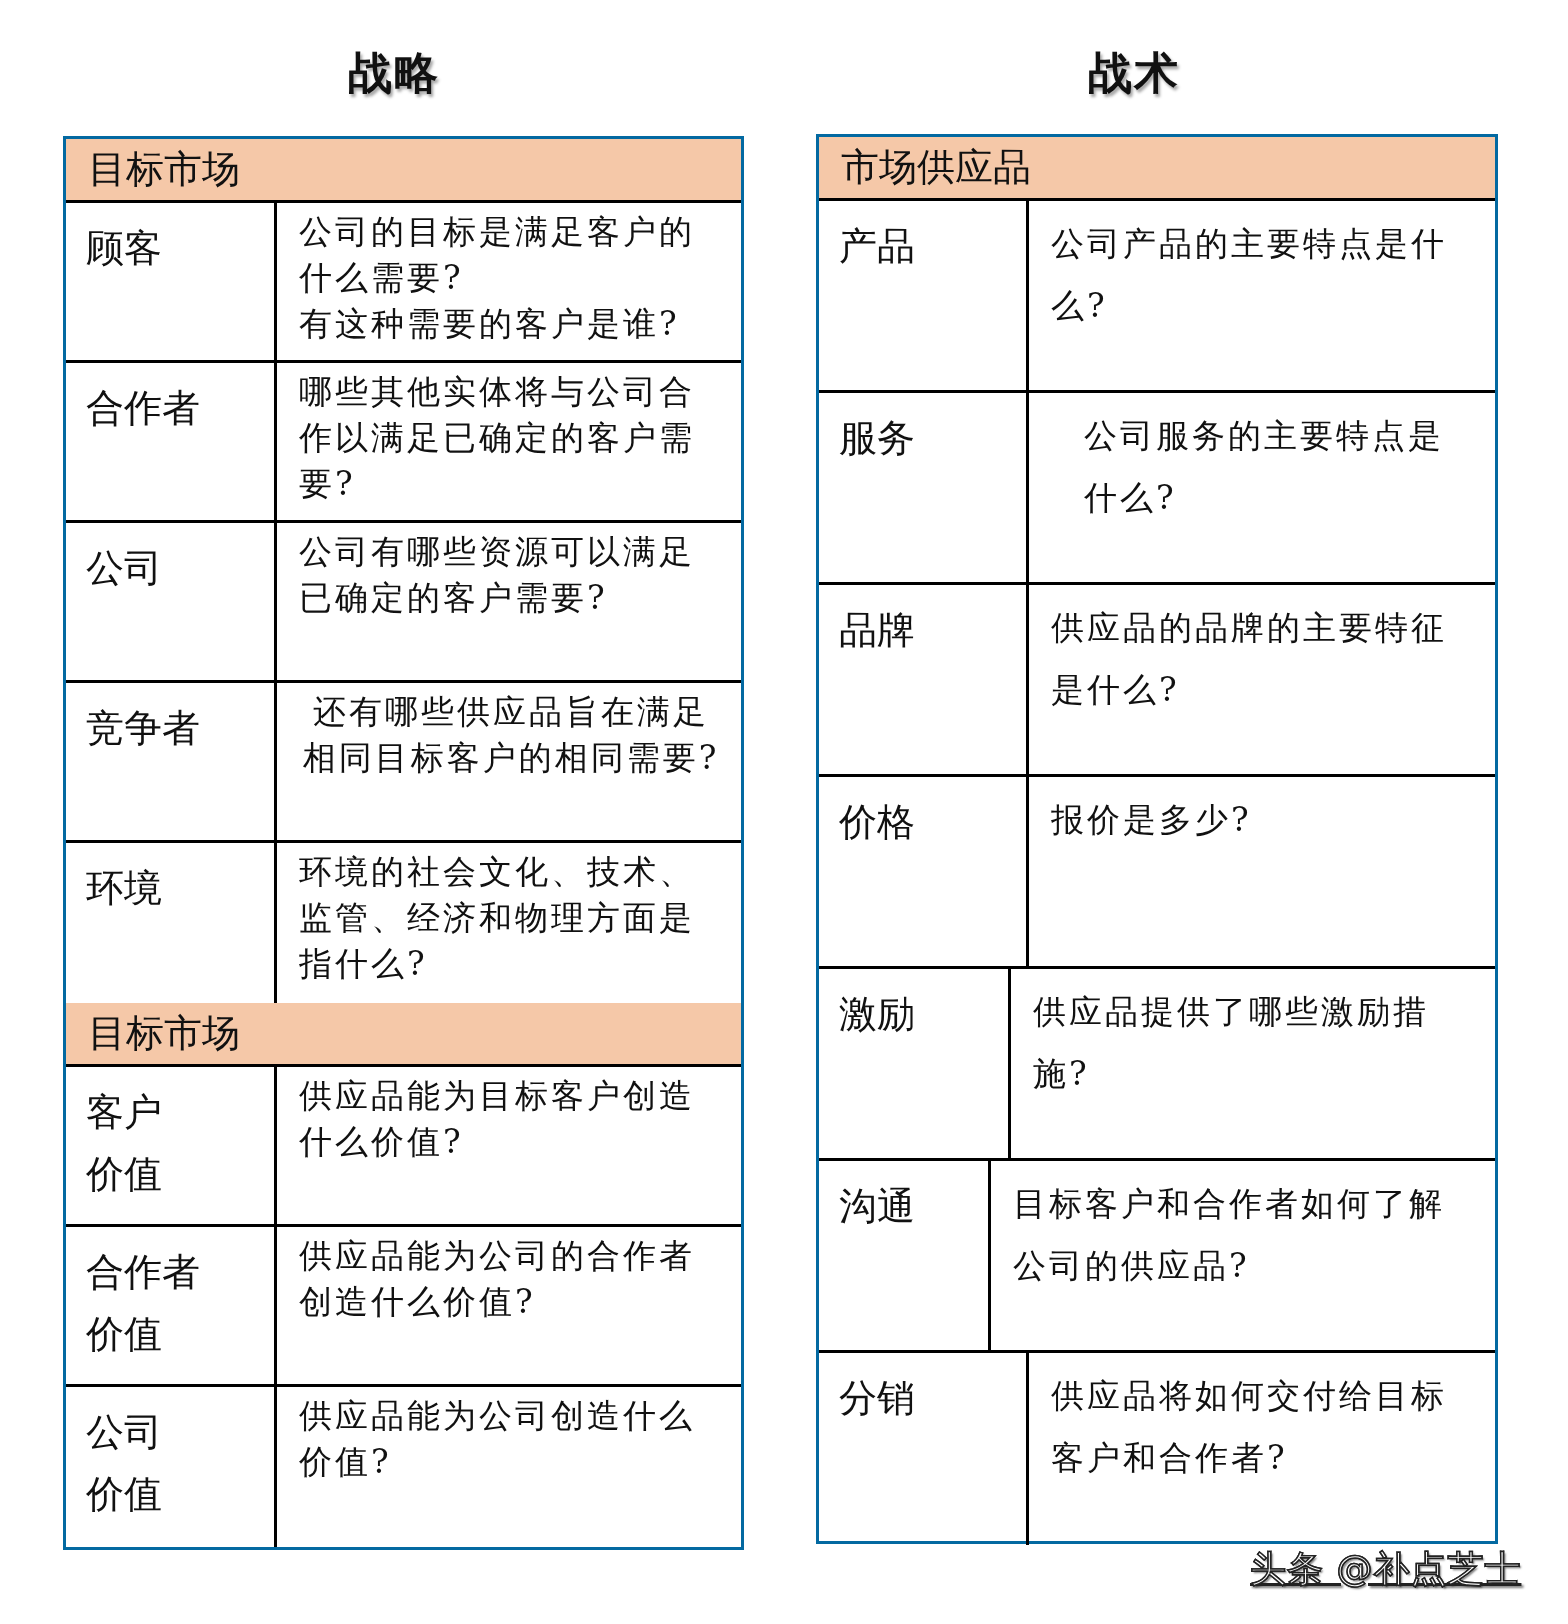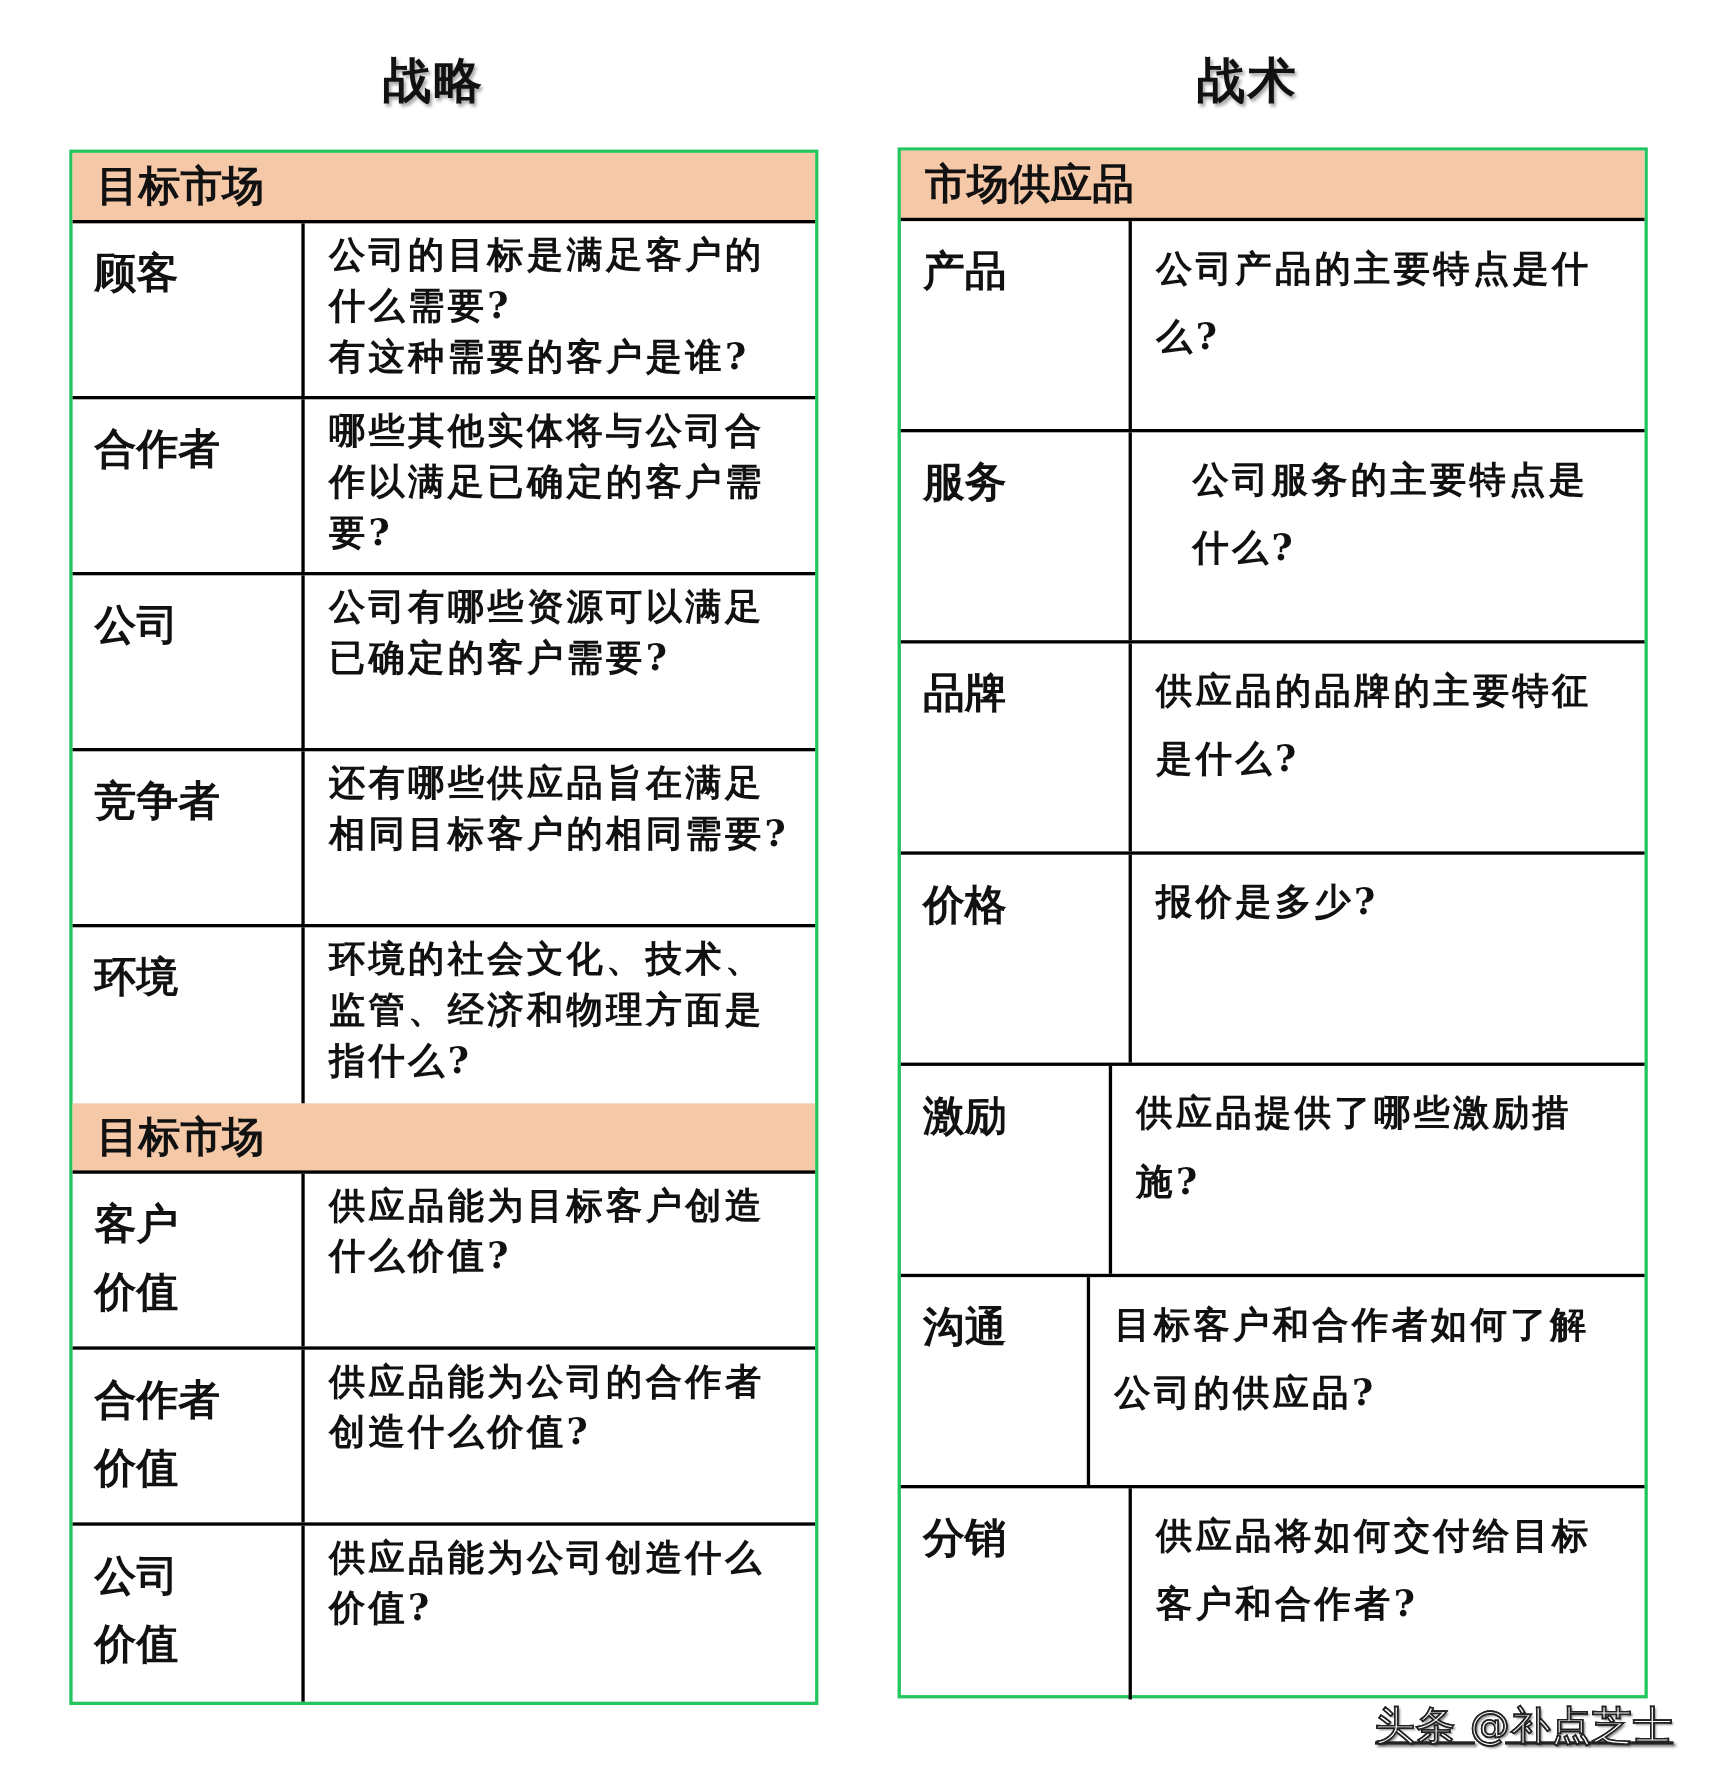--- a/index.html
+++ b/index.html
@@ -1,20 +1,20 @@
 <!DOCTYPE html>
 <html><head>
 <meta charset="utf-8">
 <style>
   html, body { margin:0; padding:0; background:#ffffff; }
   body { width:1568px; height:1624px; position:relative; overflow:hidden;
          font-family:"DejaVu Serif","Liberation Serif",serif; color:#111; }
   .title { position:absolute; top:44px; font-family:"DejaVu Sans","Liberation Sans",sans-serif;
            font-weight:bold; font-size:44px; text-shadow:2px 3px 3px rgba(0,0,0,0.35); letter-spacing:2px; }
-  .tbl { position:absolute; border:3px solid #22c55e; box-sizing:border-box;font-weight:bold; }
+  .tbl { position:absolute; border:3px solid #0369a1; box-sizing:border-box; }
   .hdr { background:#f5c8a8; border-bottom:3px solid #000; box-sizing:border-box;
          font-size:38px; padding-left:22px; display:flex; align-items:center; }
   .row { display:flex; border-bottom:3px solid #000; box-sizing:border-box; }
   .row.last { border-bottom:none; }
   .lab { border-right:3px solid #000; box-sizing:border-box; font-size:38px; padding:14px 0 0 20px; line-height:62px; }
   .txt { flex:1; font-size:33px; box-sizing:border-box; padding:6px 18px 0 22px; letter-spacing:3px; }
   #left .txt { line-height:46px; }
   #right .txt { line-height:62px; padding-top:12px; }
   #right .lab { }
   .lab span { display:block; }
@@ -45,21 +45,21 @@
     <div class="row" style="height: 160px;">
       <div class="lab" style="width: 211px;">
         <span>公司</span>
       </div>
       <div class="txt" style="white-space: pre-line;">公司有哪些资源可以满足已确定的客户需要?</div>
     </div>
     <div class="row" style="height: 160px;">
       <div class="lab" style="width: 211px;">
         <span>竞争者</span>
       </div>
-      <div class="txt" style="white-space: pre-line;">还有哪些供应品旨在满足相同目标客户的相同需要?</div>
+      <div class="txt" style="white-space: pre-line; text-align: center;">还有哪些供应品旨在满足相同目标客户的相同需要?</div>
     </div>
     <div class="row" style="height: 160px; border-bottom: none;">
       <div class="lab" style="width: 211px;">
         <span>环境</span>
       </div>
       <div class="txt" style="white-space: pre-line;">环境的社会文化、技术、监管、经济和物理方面是指什么?</div>
     </div>
     <div class="hdr" style="height: 64px;">目标市场</div>
     <div class="row" style="height: 160px;">
       <div class="lab" style="width: 211px;">

